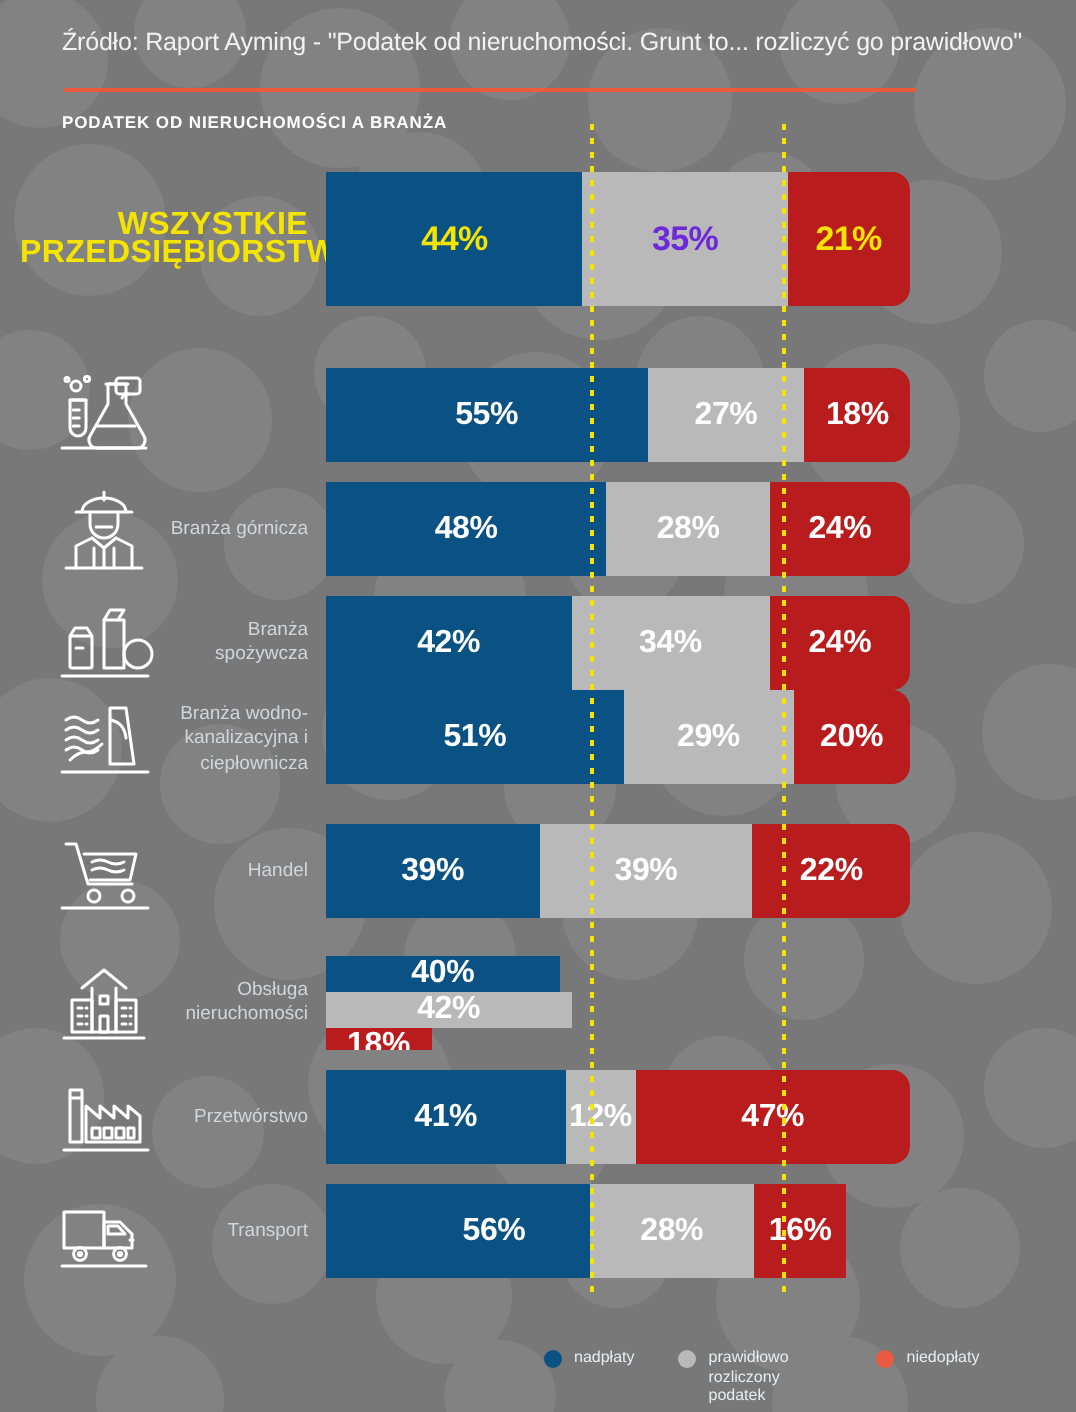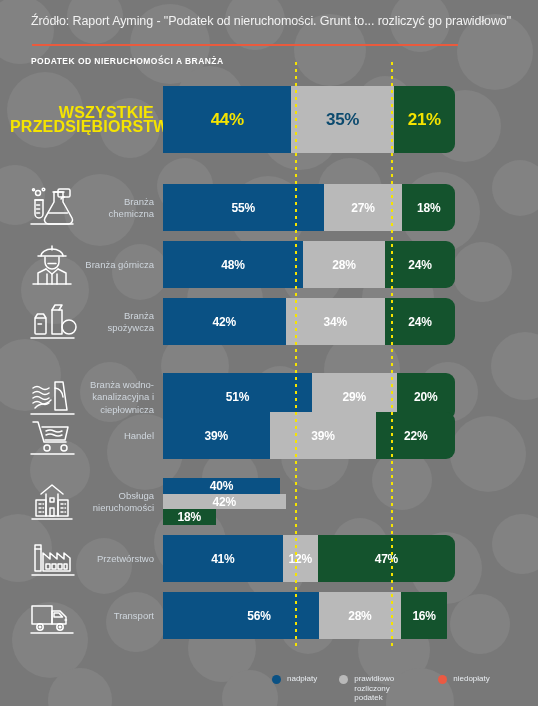--- a/index.html
+++ b/index.html
@@ -115,32 +115,32 @@
     overflow: hidden;
     border-top-right-radius: 9px;
     border-bottom-right-radius: 9px;
   }
   .seg {
     display: flex;
     align-items: center;
     justify-content: center;
     height: 100%;
     font-weight: bold;
-    font-size: 12px;
+    font-size: 16px;
     letter-spacing: -0.2px;
     box-sizing: border-box;
   }
   .seg.blue  { background: #0a5184; color: #ffffff; }
   .seg.gray  { background: #b9b9b9; color: #ffffff; }
-  .seg.red   { background: #14532d; color: #ffffff; }
+  .seg.red   { background: #b91c1c; color: #ffffff; }
 
   .row.total .bar { height: 67px; }
   .row.total .seg { font-size: 17px; letter-spacing: -0.3px; }
   .row.total .seg.blue { color: #f5e400; }
-  .row.total .seg.gray { color: #0c4a6e; }
+  .row.total .seg.gray { color: #6d28d9; }
   .row.total .seg.red  { color: #f5e400; }
 
   .row.industry .bar { height: 47px; }
 
   
   .legend {
     position: absolute;
     left: 272px;
     top: 674px;
     display: flex;
@@ -267,21 +267,20 @@
                 <path d="M12.6 27 h3"></path>
                 <circle cx="14" cy="7" r="2.5"></circle>
                 <circle cx="19.5" cy="3.5" r="1.3"></circle>
                 <circle cx="9.5" cy="3.8" r="1"></circle>
                 <rect x="34" y="3" width="12" height="8" rx="1.6"></rect>
                 <path d="M37 13 l1.5-2 h2"></path>
                 <path d="M7 38 h42"></path>
               </g>
             </svg>
           </div>
-          <div class="row-label">Branża chemiczna</div>
           <div class="bar" style="top: 0px;">
             <div class="seg blue" style="width: 160.6px;">
               <span>55%</span>
             </div>
             <div class="seg gray" style="width: 78.84px;">
               <span>27%</span>
             </div>
             <div class="seg red" style="width: 52.56px;">
               <span>18%</span>
             </div>
@@ -339,21 +338,21 @@
               <span>42%</span>
             </div>
             <div class="seg gray" style="width: 99.28px;">
               <span>34%</span>
             </div>
             <div class="seg red" style="width: 70.08px;">
               <span>24%</span>
             </div>
           </div>
         </div>
-        <div class="row industry" style="top: 373px; height: 49px;">
+        <div class="row industry" style="top: 345px; height: 49px;">
           <div class="row-icon">
             <svg viewBox="0 0 56 44">
               <g style="fill:none;stroke:#ffffff;stroke-width:1.5;stroke-linecap:round;stroke-linejoin:round">
                 <path d="M31 6 h8 l4 28 h-12 z"></path>
                 <path d="M31 12 q7 1 8 9"></path>
                 <path d="M27 24 q-4 4-8 4 t-8 4"></path>
                 <path d="M9 12 q4-3 8 0 t8 0"></path>
                 <path d="M9 17 q4-3 8 0 t8 0"></path>
                 <path d="M9 22 q4-3 8 0 t8 0"></path>
                 <path d="M9 27 q4-3 8 0 t8 0"></path>
@@ -479,21 +478,21 @@
                 <circle cx="16" cy="33" r="3.2"></circle>
                 <circle cx="36" cy="33" r="3.2"></circle>
                 <circle cx="16" cy="33" r="0.8"></circle>
                 <circle cx="36" cy="33" r="0.8"></circle>
                 <path d="M7 39 h42"></path>
               </g>
             </svg>
           </div>
           <div class="row-label">Transport</div>
           <div class="bar" style="top: 0px;">
-            <div class="seg blue" style="width: 156px; padding-left: 36px;">
+            <div class="seg blue" style="width: 132px; padding-left: 36px;">
               <span>56%</span>
             </div>
             <div class="seg gray" style="width: 81.76px;">
               <span>28%</span>
             </div>
             <div class="seg red" style="width: 46.72px;">
               <span>16%</span>
             </div>
           </div>
         </div>

